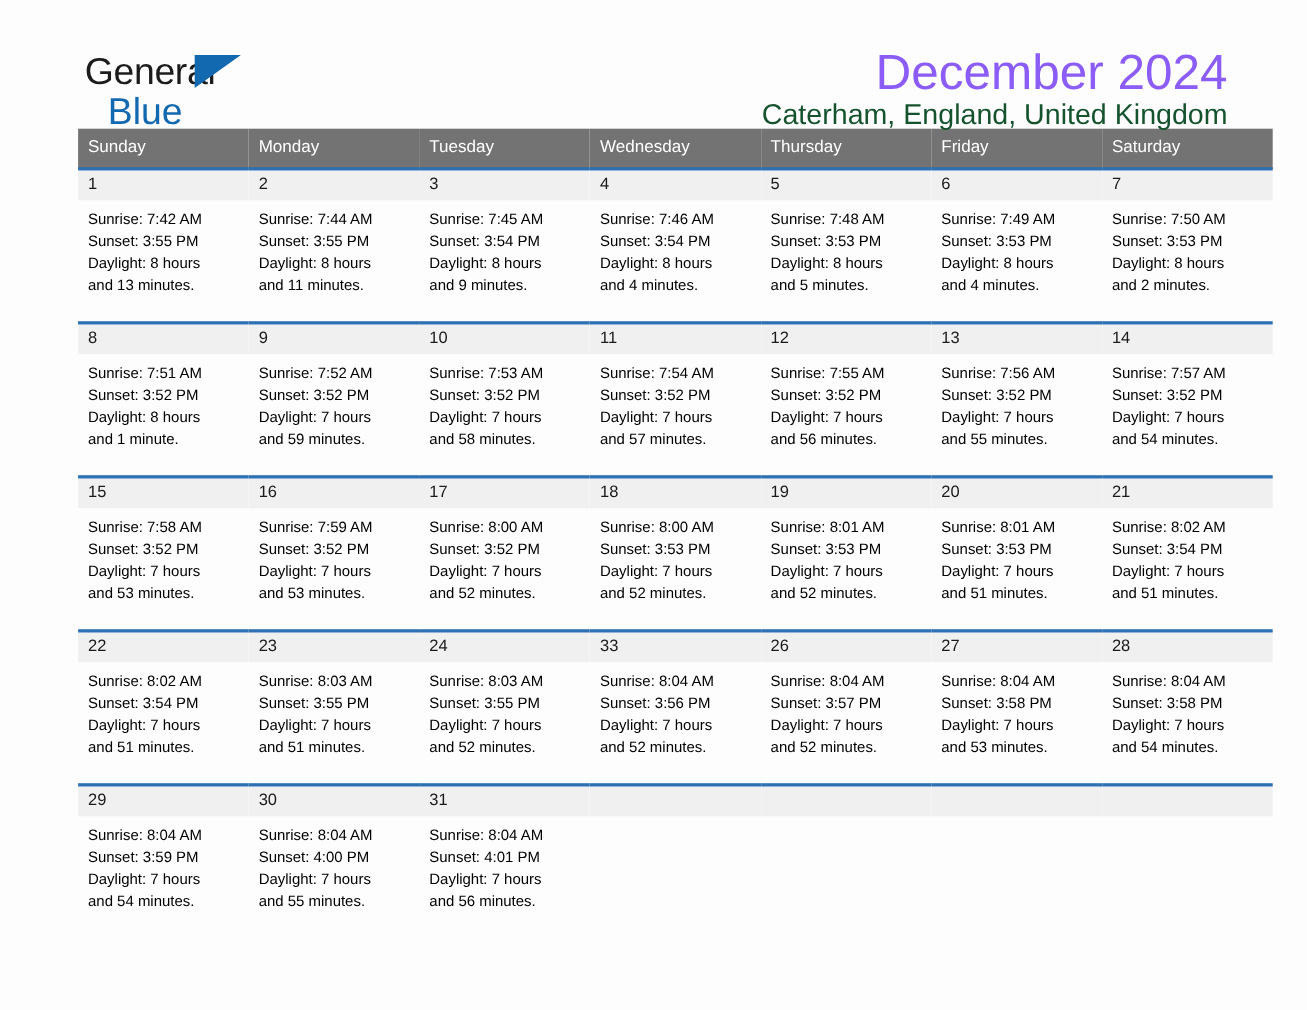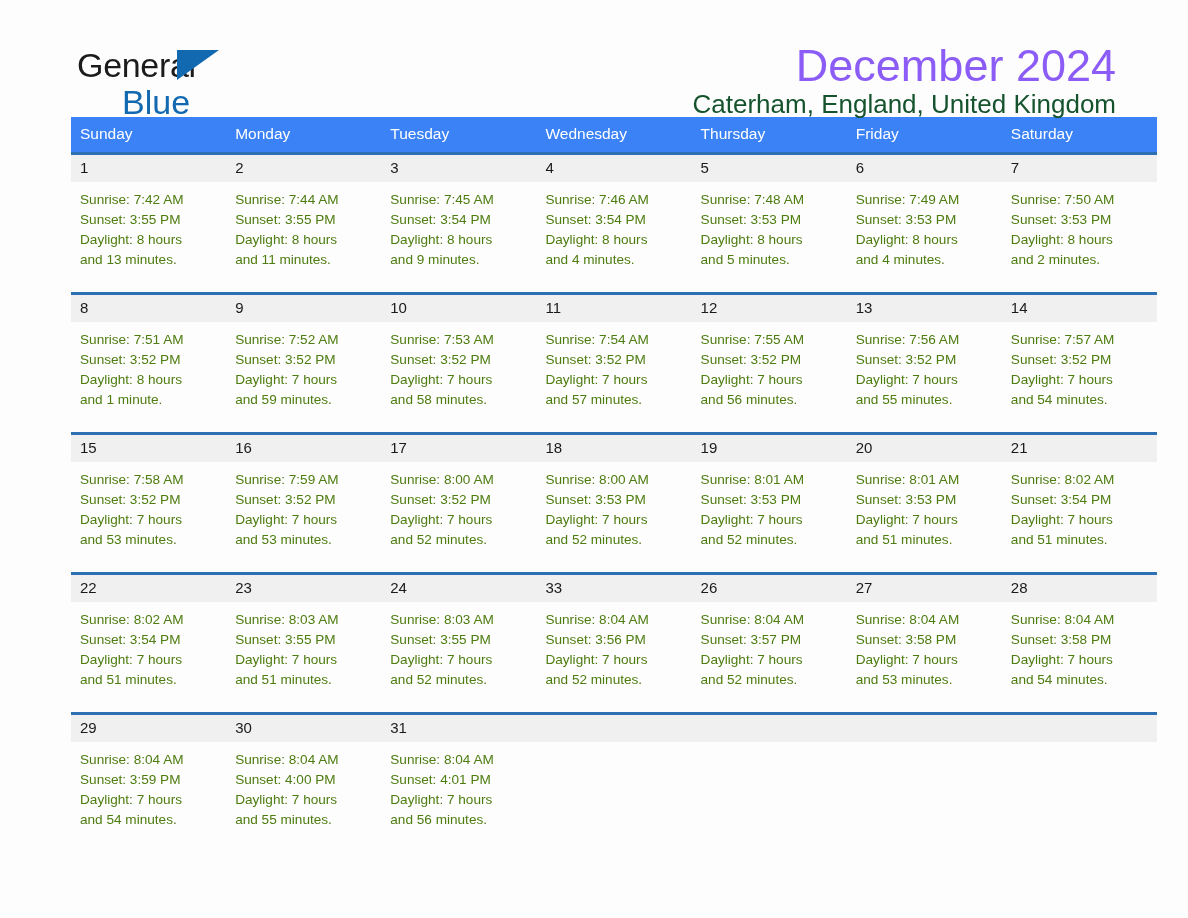--- a/index.html
+++ b/index.html
@@ -49,21 +49,21 @@
     width: 0;
     height: 0;
     border-left: 42px solid #1269b0;
     border-bottom: 30px solid transparent;
   }
   .brand-row2 {
     display: block;
     font-size: 34px;
     color: #1269b0;
     margin-top: 3px;
-    margin-left: 45px;
+    margin-left: 21px;
     font-weight: 400;
   }
   .title-block {
     position: absolute;
     right: 1px;
     top: 42px;
     text-align: right;
   }
   .cal-title {
     font-size: 45px;
@@ -82,21 +82,21 @@
 
   
   .calendar {
     width: 1086px;
     border-collapse: collapse;
     table-layout: fixed;
   }
   .calendar col { width: 155.14px; }
 
   thead th {
-    background: #3b82f6;
+    background: #737373;
     color: #ffffff;
     font-size: 15.5px;
     font-weight: 400;
     text-align: left;
     padding: 8px 0 9px 9px;
     height: 16px;
     vertical-align: middle;
   }
 
   tbody td {
@@ -116,21 +116,21 @@
     color: #1a1a1a;
     padding: 5px 0 6px 9px;
     height: 16px;
     line-height: 16px;
   }
   .daynum.empty { color: transparent; }
   .details {
     padding: 8px 0 0 9px;
     font-size: 13.6px;
     line-height: 20px;
-    color: #4d7c0f;
+    color: #000000;
     height: 92px;
     box-sizing: border-box;
   }
   .details div { white-space: nowrap; }
   td.blank .daynum { background: #f0f0f0; }
   td.blank .details { visibility: hidden; }
 </style>
 </head>
 <body>
 

